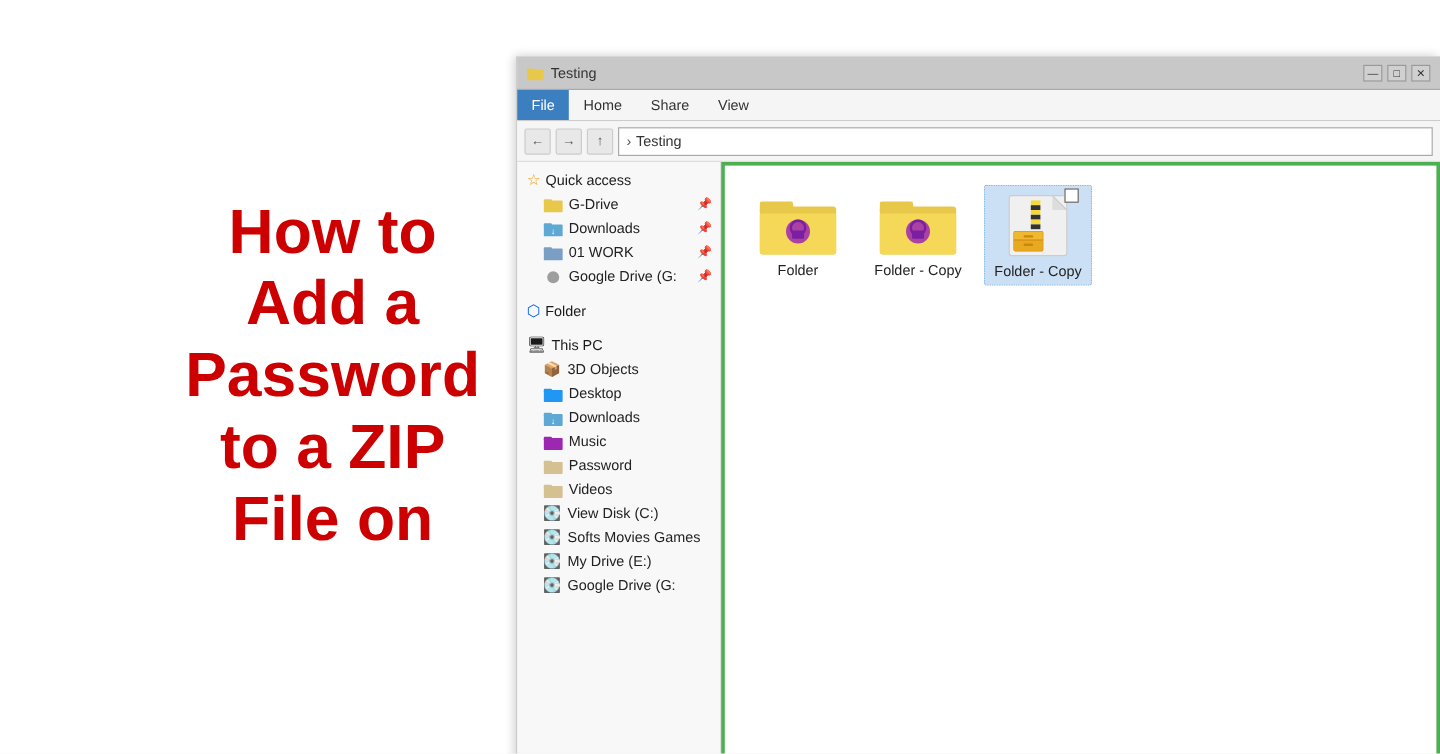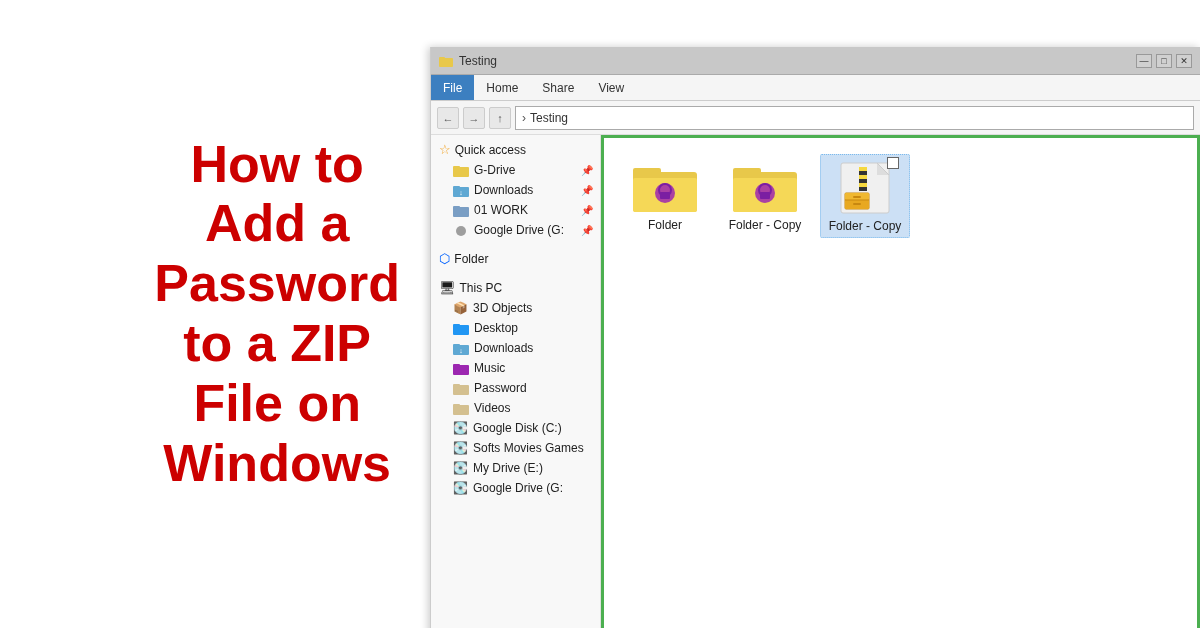--- a/index.html
+++ b/index.html
@@ -250,21 +250,20 @@
 </head>
 <body>
 
 <div class="left-panel">
   <div class="left-title">
     <span>How to</span><br>
     <span>Add a</span><br>
     <span>Password</span><br>
     <span>to a ZIP</span><br>
     <span>File on</span><br>
-    <span>Windows</span>
   </div>
 </div>
 
 <div class="right-panel">
 
   <div class="title-bar">
 
     <svg width="14" height="12" viewBox="0 0 14 12">
       <rect x="0" y="3" width="14" height="9" rx="1" fill="#e8c84a"></rect>
       <rect x="0" y="2" width="6" height="3" rx="1" fill="#e8c84a"></rect>
@@ -385,21 +384,21 @@
       </div>
       <div class="sidebar-item">
         <svg class="folder-icon-sm" viewBox="0 0 16 13">
             <rect x="0" y="3" width="16" height="10" rx="1" fill="#d4c090"></rect>
             <rect x="0" y="2" width="7" height="3" rx="1" fill="#d4c090"></rect>
           </svg>
         <span>Videos</span>
       </div>
       <div class="sidebar-item">
         <span style="font-size:12px;">💽</span>
-        <span>Google Disk (C:)</span>
+        <span>View Disk (C:)</span>
       </div>
       <div class="sidebar-item">
         <span style="font-size:12px;">💽</span>
         <span>Softs Movies Games</span>
       </div>
       <div class="sidebar-item">
         <span style="font-size:12px;">💽</span>
         <span>My Drive (E:)</span>
       </div>
       <div class="sidebar-item">

